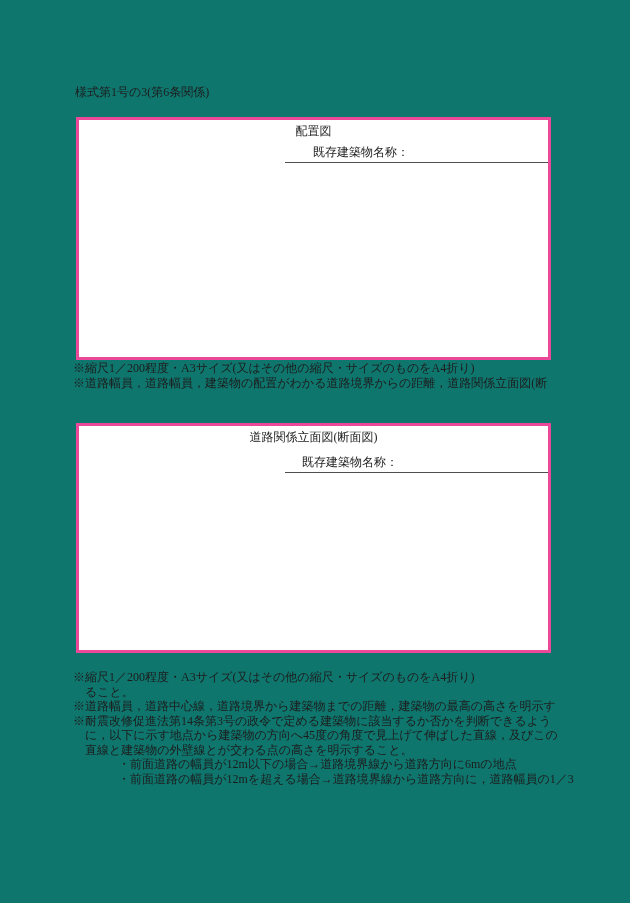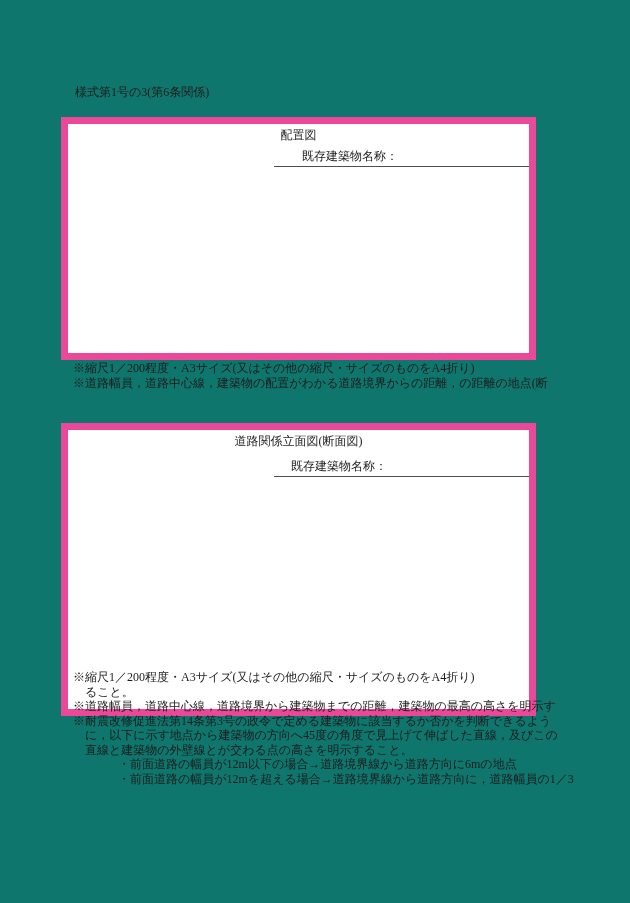--- a/index.html
+++ b/index.html
@@ -19,28 +19,28 @@
   .form-label {
     position: absolute;
     left: 75px;
     top: 85px;
     font-size: 12px;
     line-height: 15px;
     white-space: nowrap;
   }
   .frame {
     position: absolute;
-    left: 61px;
+    left: 76px;
     width: 475px;
-    border: 7px solid #ec4899;
+    border: 3px solid #ec4899;
     box-sizing: border-box;
     background: #ffffff;
   }
   .frame-1 { top: 117px; height: 243px; }
-  .frame-2 { top: 423px; height: 293px; }
+  .frame-2 { top: 423px; height: 230px; }
   .frame-title {
     text-align: center;
     font-size: 12px;
     line-height: 14px;
     margin-top: 4px;
     white-space: nowrap;
   }
   .name-line {
     position: absolute;
     left: 206px;
@@ -83,21 +83,21 @@
   <section class="frame frame-1">
     <div class="frame-title">配置図</div>
     <div class="name-line">
       <span>既存建築物名称：</span>
     </div>
     <div class="drawing-area"></div>
   </section>
 
   <div class="notes notes-1">
     <div class="note-line ind0">※縮尺1／200程度・A3サイズ(又はその他の縮尺・サイズのものをA4折り)</div>
-    <div class="note-line ind0">※道路幅員，道路中心線，建築物の配置がわかる道路境界からの距離，の距離の地点(断</div>
+    <div class="note-line ind0">※道路幅員，道路幅員，建築物の配置がわかる道路境界からの距離，道路関係立面図(断</div>
   </div>
 
   <section class="frame frame-2">
     <div class="frame-title">道路関係立面図(断面図)</div>
     <div class="name-line">
       <span>既存建築物名称：</span>
     </div>
     <div class="drawing-area"></div>
   </section>
 

